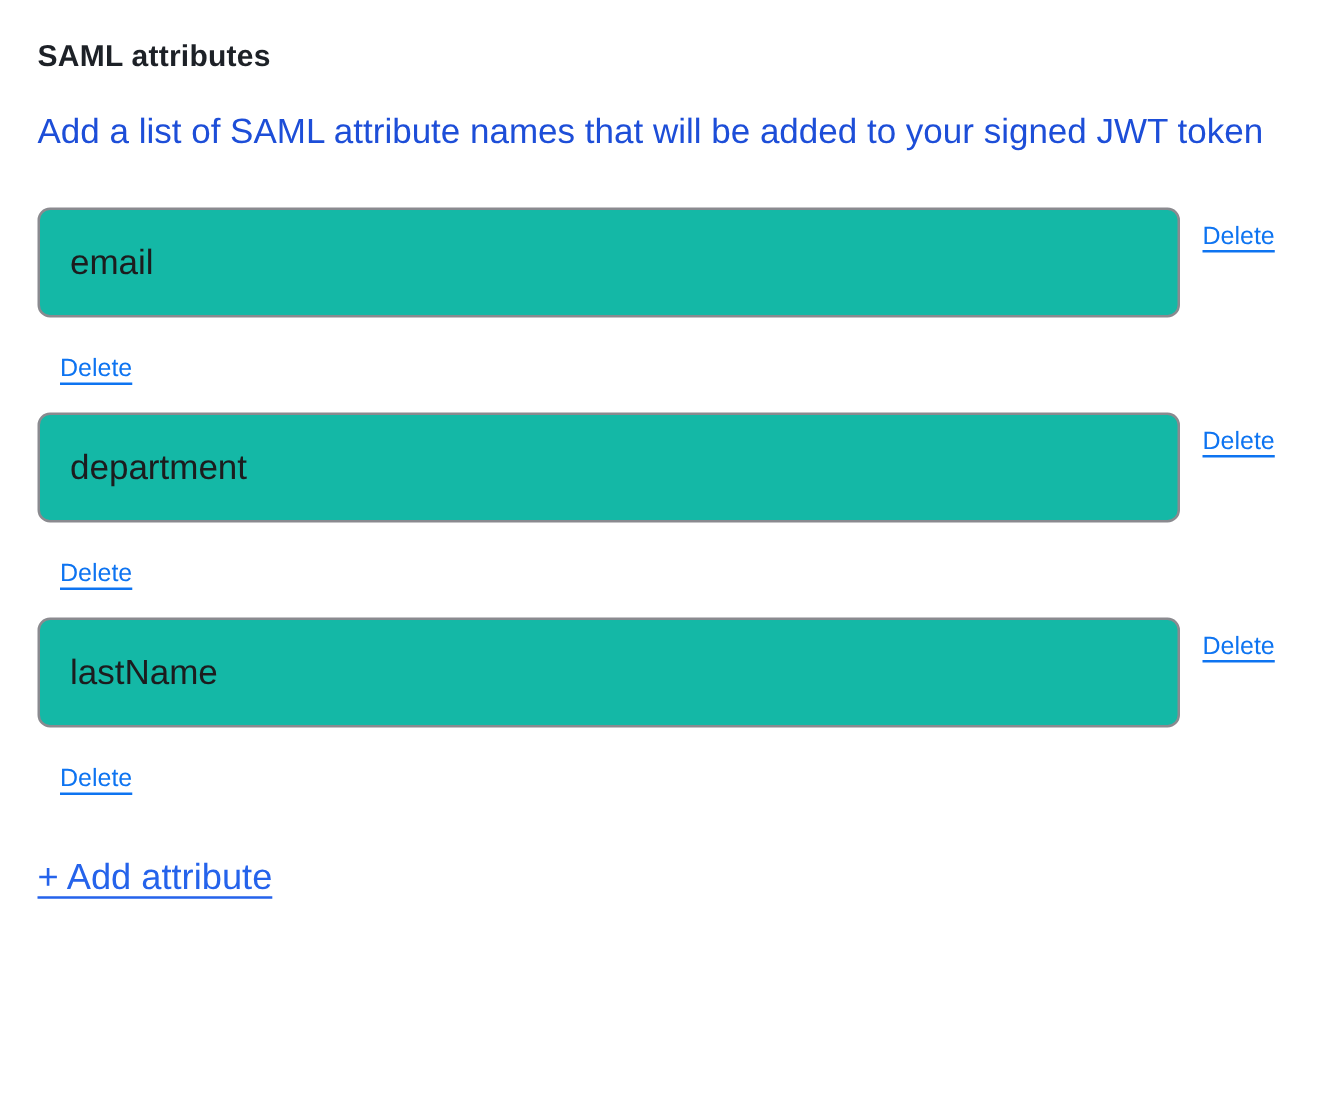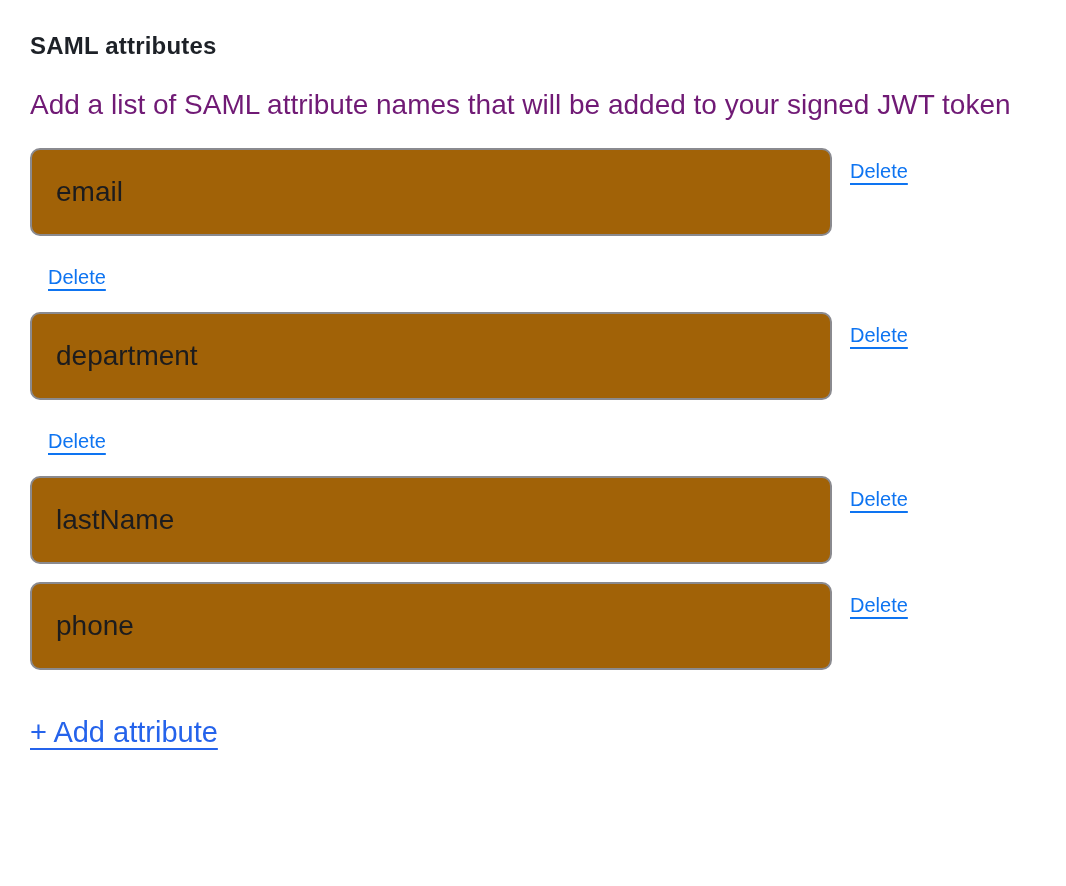--- a/index.html
+++ b/index.html
@@ -16,38 +16,38 @@
   .section-title {
     font-size: 24px;
     font-weight: 700;
     color: #1d2127;
     letter-spacing: 0.2px;
     margin-bottom: 24px;
   }
   .section-description {
     font-size: 28px;
     line-height: 42px;
-    color: #701a75;
-    margin-bottom: 22px;
+    color: #1d4ed8;
+    margin-bottom: 40px;
   }
   .attr-row {
     display: flex;
     align-items: flex-start;
     margin-bottom: 18px;
   }
   .attr-input {
-    width: 802px;
+    width: 914px;
     height: 88px;
     border: 2px solid #8a8a8f;
     border-radius: 10px;
     padding: 0 24px;
     font-family: "Liberation Sans", sans-serif;
     font-size: 28px;
     color: #1c1c1e;
-    background: #a16207;
+    background: #14b8a6;
     outline: none;
   }
   .delete-link {
     margin-left: 18px;
     margin-top: 6px;
     font-size: 20px;
     line-height: 34px;
     color: #0e74f1;
     text-decoration: underline;
     text-decoration-thickness: 2px;
@@ -94,19 +94,18 @@
   <div class="attr-row">
     <a href="#" class="delete-link">Delete</a>
   </div>
 
   <div class="attr-row">
     <input type="text" class="attr-input" value="lastName" style="">
     <a href="#" class="delete-link">Delete</a>
   </div>
 
   <div class="attr-row">
-    <input type="text" class="attr-input" value="phone" style="">
     <a href="#" class="delete-link">Delete</a>
   </div>
 
   <a href="#" class="add-link">+ Add attribute</a>
 
 </div>
 
 </body></html>

